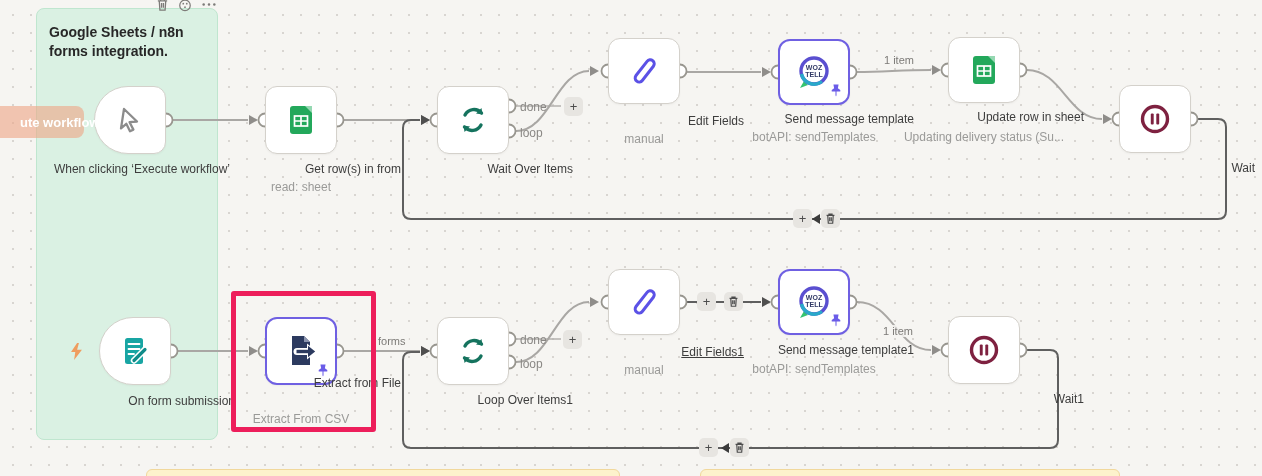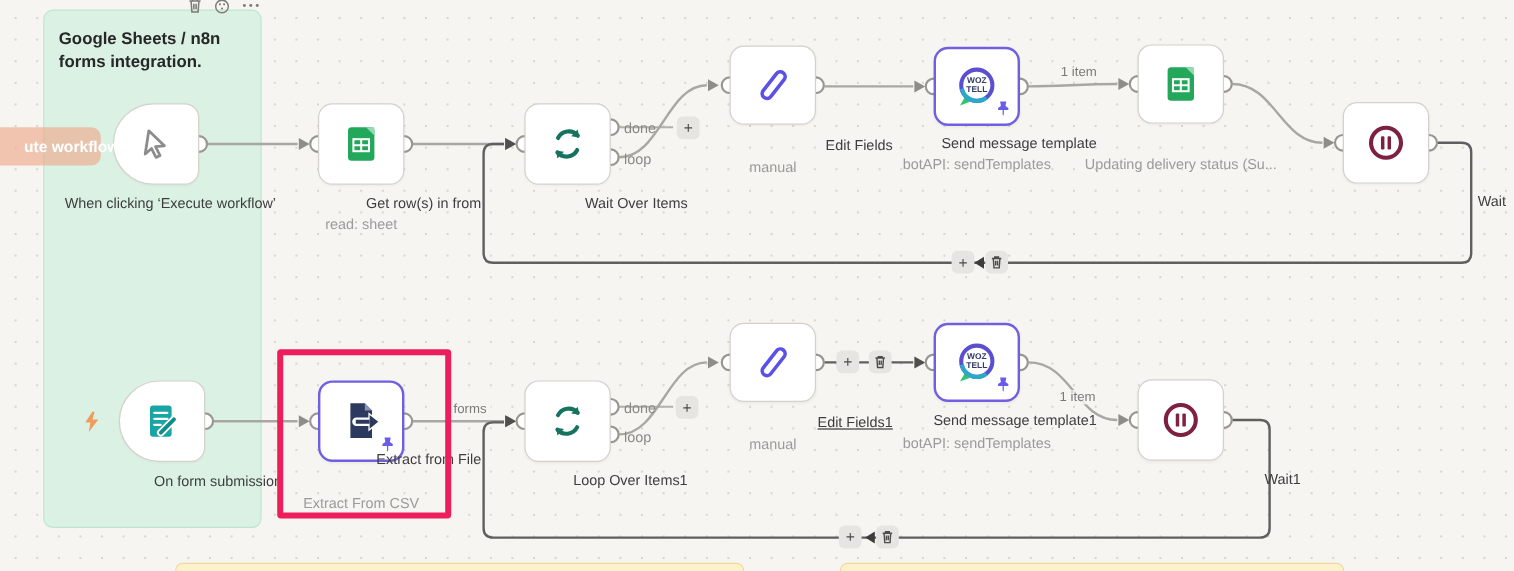--- a/index.html
+++ b/index.html
@@ -247,20 +247,21 @@
   <div class="nsub" style="left:704px;top:130px;">botAPI: sendTemplates</div>
 
   <div class="node short" style="left:948px;top:37px;">
     <svg width="40" height="40" viewBox="0 0 40 40">
       <rect x="9" y="6" width="22" height="28" rx="3" fill="#23a85b"></rect>
       <path d="M24 6 L31 6 L31 13 Z" fill="#95d8b2"></path>
       <rect x="13.5" y="16" width="13" height="10" fill="none" stroke="#ffffff" stroke-width="1.7"></rect>
       <path d="M13.5 21 H26.5 M20 16 V26" stroke="#ffffff" stroke-width="1.7"></path>
     </svg>
   </div>
+  <div class="nlabel" style="left:884px;top:110px;">Update row in sheet</div>
   <div class="nsub" style="left:874px;top:130px;">Updating delivery status (Su...</div>
 
   <div class="node" style="left:1119px;top:85px;">
     <svg width="40" height="40" viewBox="0 0 40 40">
       <circle cx="20" cy="20" r="12.5" fill="#ffffff" stroke="#7e2140" stroke-width="3.4"></circle>
       <rect x="15.8" y="14.5" width="2.9" height="11" rx="1" fill="#7e2140"></rect>
       <rect x="21.3" y="14.5" width="2.9" height="11" rx="1" fill="#7e2140"></rect>
     </svg>
   </div>
   <div class="nlabel" style="left:1055px;top:161px;">Wait</div>

